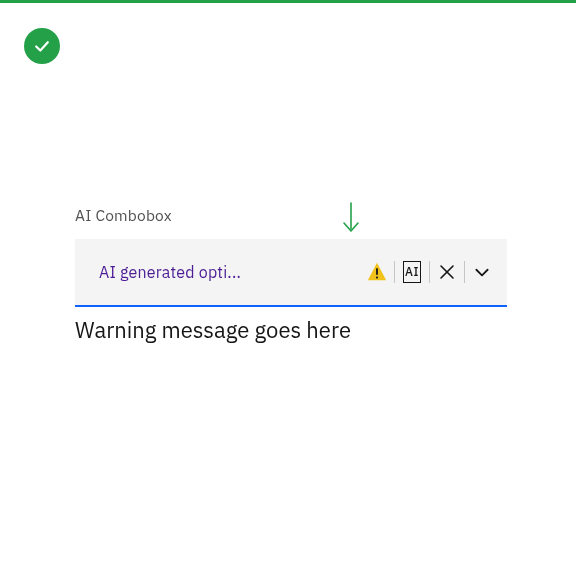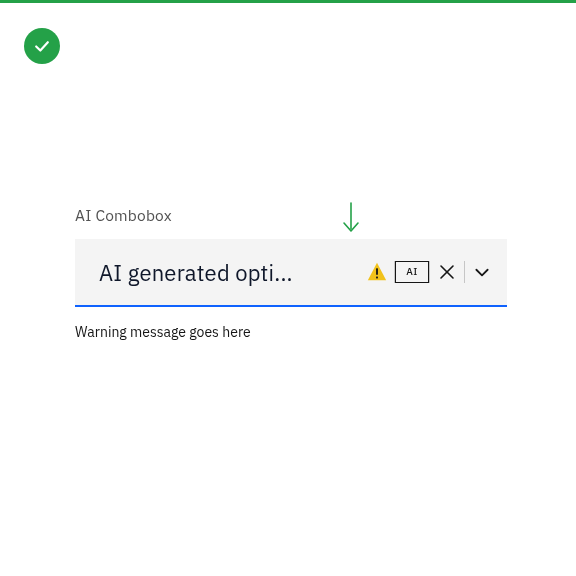--- a/index.html
+++ b/index.html
@@ -54,22 +54,22 @@
     background: #f4f4f4;
     border-bottom: 2px solid #0f62fe;
     display: flex;
     align-items: center;
     box-sizing: border-box;
     padding-left: 24px;
     padding-right: 8px;
   }
   .combo-value {
     flex: 1 1 auto;
-    font-size: 22px;
-    color: #0f172a;
+    font-size: 16px;
+    color: #4c1d95;
     white-space: nowrap;
     overflow: hidden;
     text-overflow: ellipsis;
     letter-spacing: 0.2px;
     padding-right: 8px;
   }
   .combo-icons {
     flex: 0 0 auto;
     display: flex;
     align-items: center;
@@ -83,37 +83,37 @@
     justify-content: center;
     color: #161616;
     position: relative;
   }
   .sep {
     width: 1px;
     height: 22px;
     background: #c6c6c6;
   }
   .ai-box {
-    width: 34px;
+    width: 18px;
     height: 22px;
     border: 1.5px solid #161616;
     box-sizing: border-box;
     display: flex;
     align-items: center;
     justify-content: center;
     font-family: "IBM Plex Sans", Arial, sans-serif;
-    font-size: 10px;
+    font-size: 12px;
     font-weight: 500;
     letter-spacing: 0.5px;
     line-height: 1;
   }
   .chevron svg { display:block; }
   .helper {
-    margin-top: 16px;
-    font-size: 14px;
+    margin-top: 8px;
+    font-size: 22px;
     color: #161616;
   }
 </style>
 </head>
 <body>
 
 <div class="top-bar"></div>
 
 <div class="check-badge">
   <svg width="20" height="20" viewBox="0 0 24 24" fill="none">

